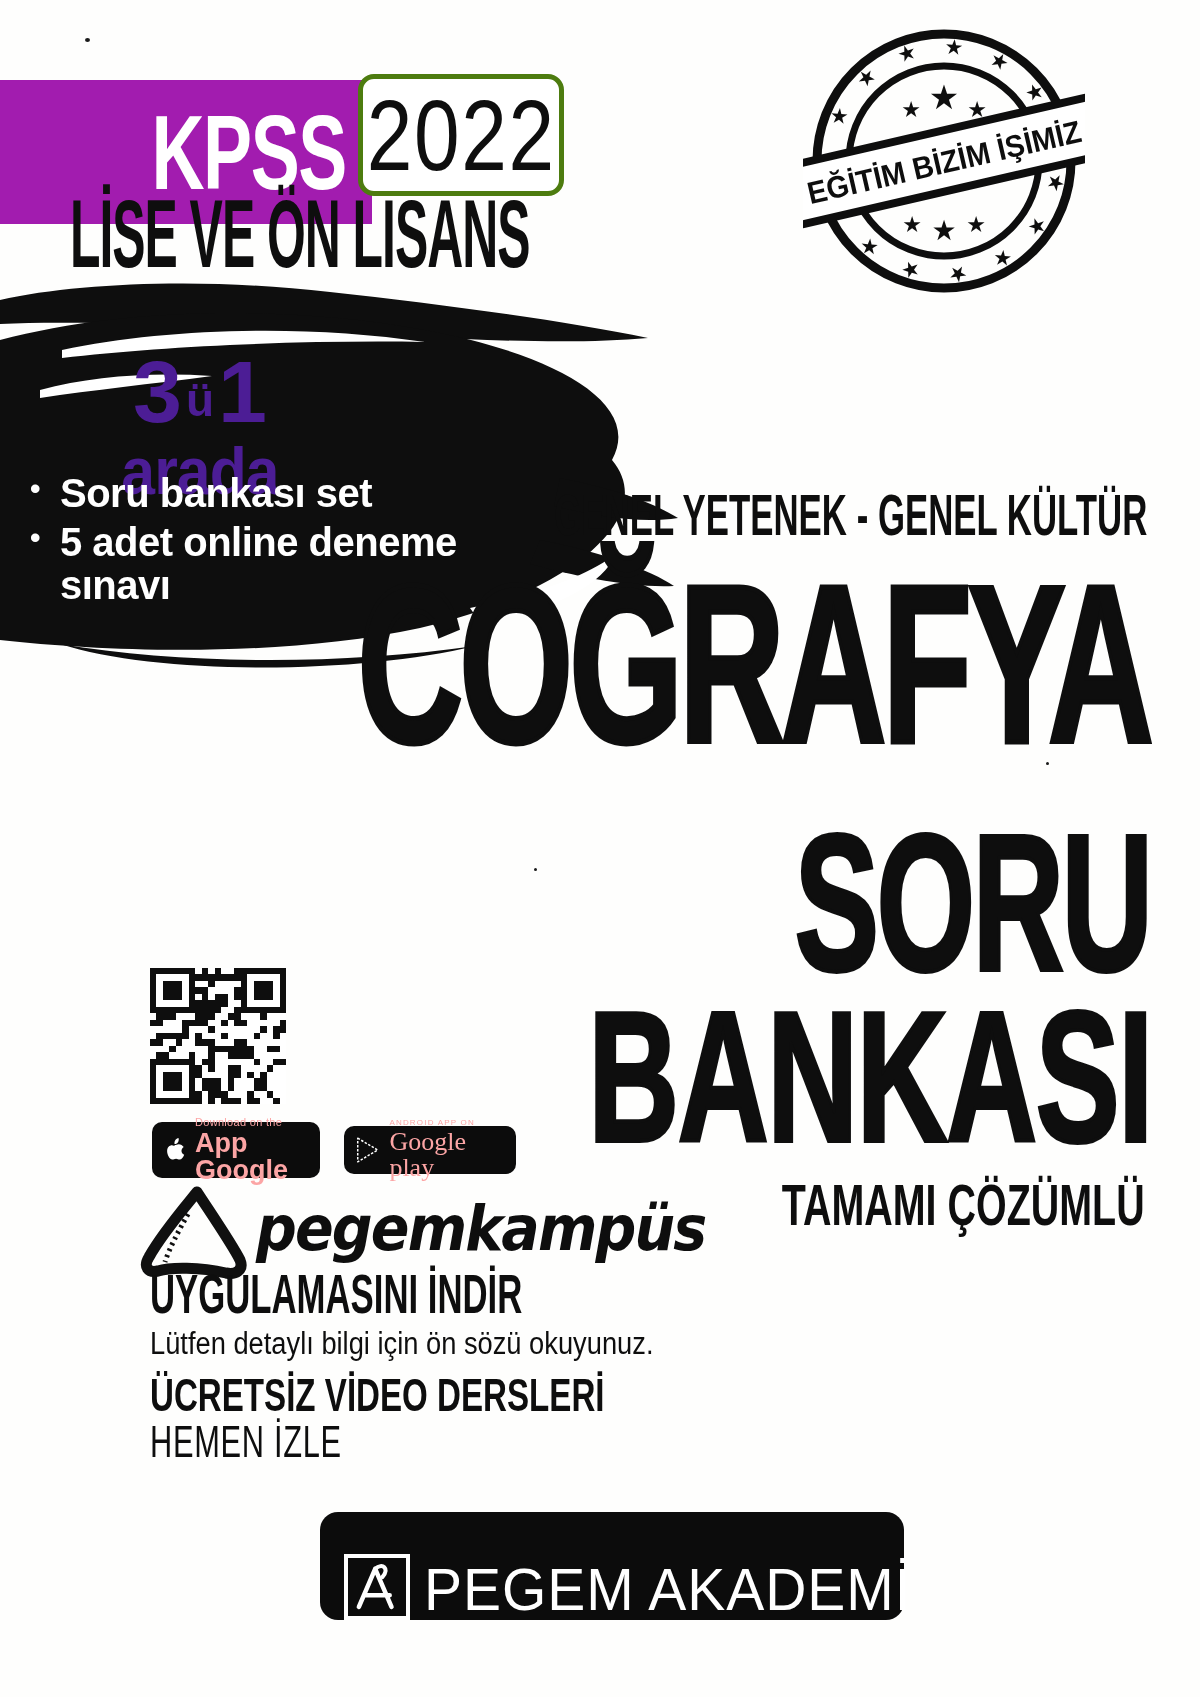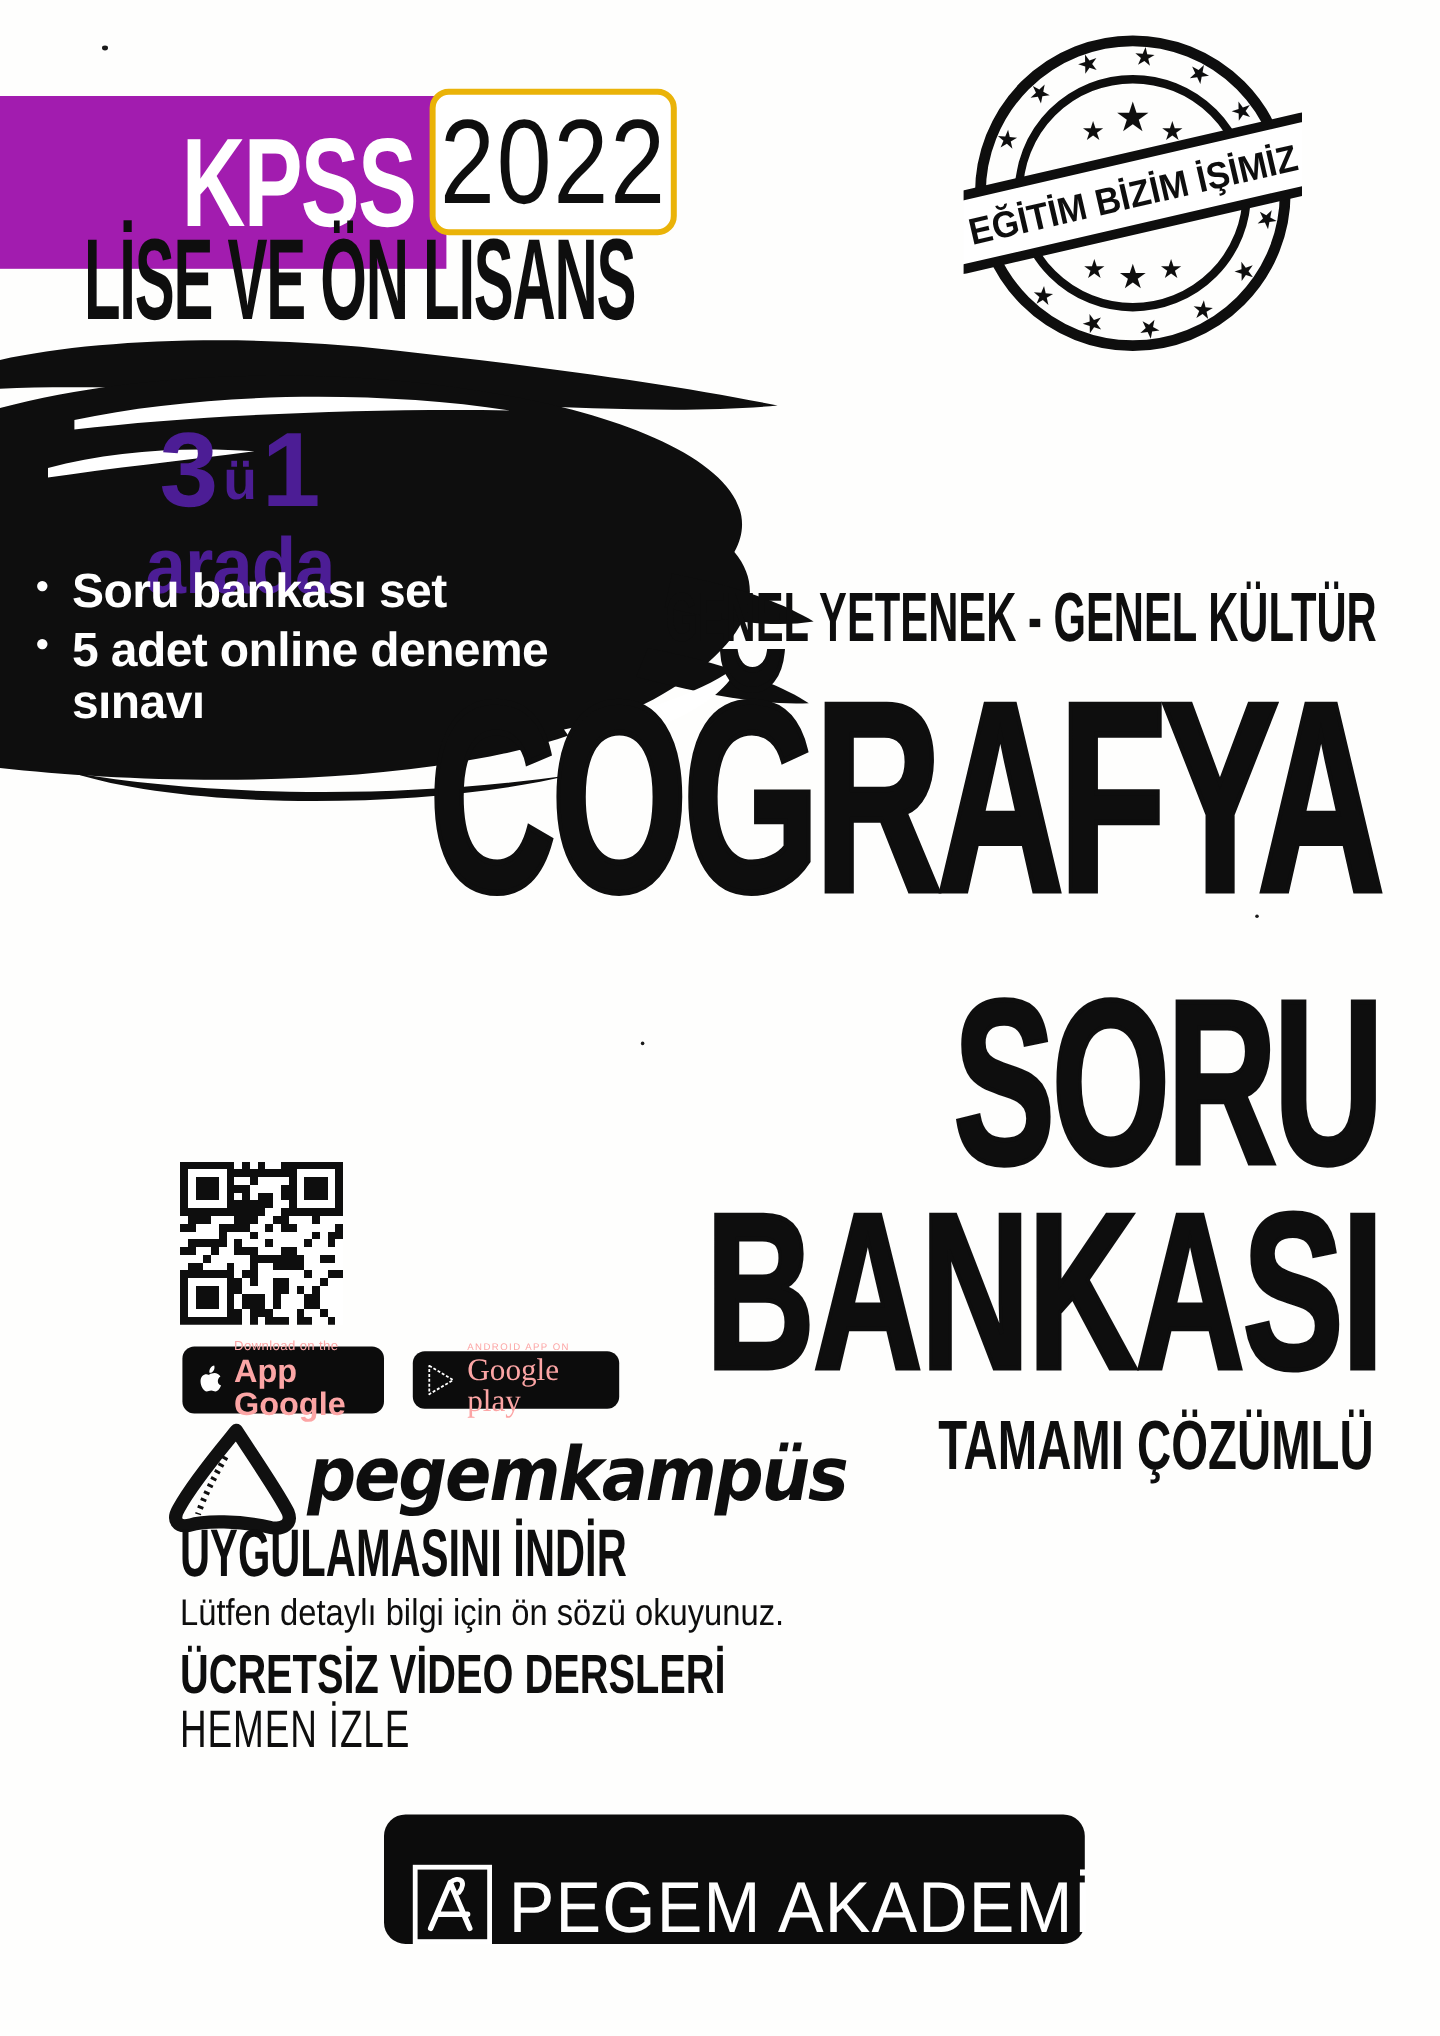--- a/index.html
+++ b/index.html
@@ -11,21 +11,21 @@
   }
   .abs{position:absolute;}
   .nowrap{white-space:nowrap;}
 
   
   .kpss-box{left:0;top:80px;width:372px;height:144px;background:#a21caf;
     display:flex;align-items:center;justify-content:flex-end;padding-right:26px;box-sizing:border-box;}
   .kpss-text{color:#fff;font-size:105px;font-weight:700;line-height:1;
     transform:scaleX(.70);transform-origin:100% 50%;letter-spacing:-2px;}
   .year-box{left:358px;top:74px;width:206px;height:122px;background:#fff;
-    border:5px solid #eab308;border-radius:16px;box-sizing:border-box;
+    border:5px solid #4d7c0f;border-radius:16px;box-sizing:border-box;
     display:flex;align-items:center;justify-content:center;z-index:2;}
   .year-text{font-size:100px;font-weight:400;line-height:1;transform:scaleX(.82);letter-spacing:2px;}
   .subtitle{left:70px;top:186px;font-size:96px;font-weight:700;line-height:1;
     transform:scaleX(.52);transform-origin:0 50%;letter-spacing:-2px;}
 
   
   .stamp{left:803px;top:20px;width:282px;height:282px;}
 
   
   .splash{left:0;top:278px;width:690px;height:400px;}

